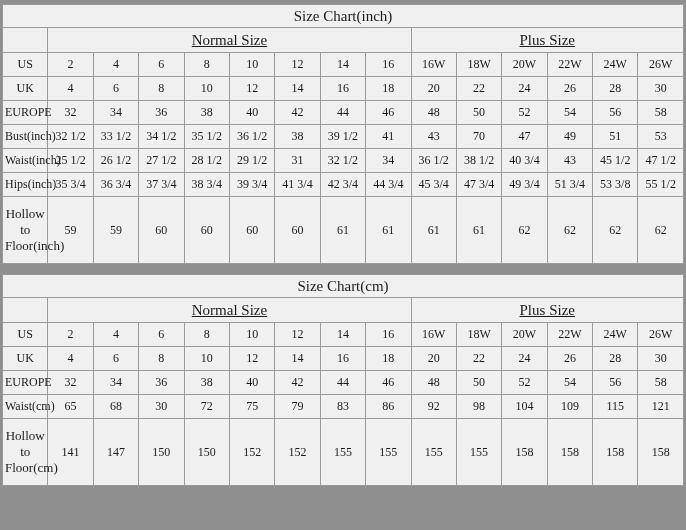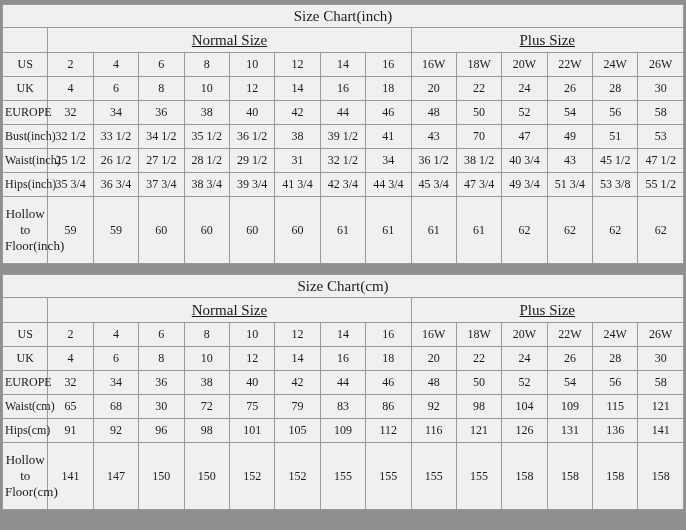--- a/index.html
+++ b/index.html
@@ -282,37 +282,20 @@
             <td class="data-cell">83</td>
             <td class="data-cell">86</td>
             <td class="data-cell">92</td>
             <td class="data-cell">98</td>
             <td class="data-cell">104</td>
             <td class="data-cell">109</td>
             <td class="data-cell">115</td>
             <td class="data-cell">121</td>
           </tr>
           <tr>
-            <td class="row-label">Hips(cm)</td>
-            <td class="data-cell">91</td>
-            <td class="data-cell">92</td>
-            <td class="data-cell">96</td>
-            <td class="data-cell">98</td>
-            <td class="data-cell">101</td>
-            <td class="data-cell">105</td>
-            <td class="data-cell">109</td>
-            <td class="data-cell">112</td>
-            <td class="data-cell">116</td>
-            <td class="data-cell">121</td>
-            <td class="data-cell">126</td>
-            <td class="data-cell">131</td>
-            <td class="data-cell">136</td>
-            <td class="data-cell">141</td>
-          </tr>
-          <tr>
             <td class="row-label small tall">Hollow to Floor(cm)</td>
             <td class="data-cell tall">141</td>
             <td class="data-cell tall">147</td>
             <td class="data-cell tall">150</td>
             <td class="data-cell tall">150</td>
             <td class="data-cell tall">152</td>
             <td class="data-cell tall">152</td>
             <td class="data-cell tall">155</td>
             <td class="data-cell tall">155</td>
             <td class="data-cell tall">155</td>

